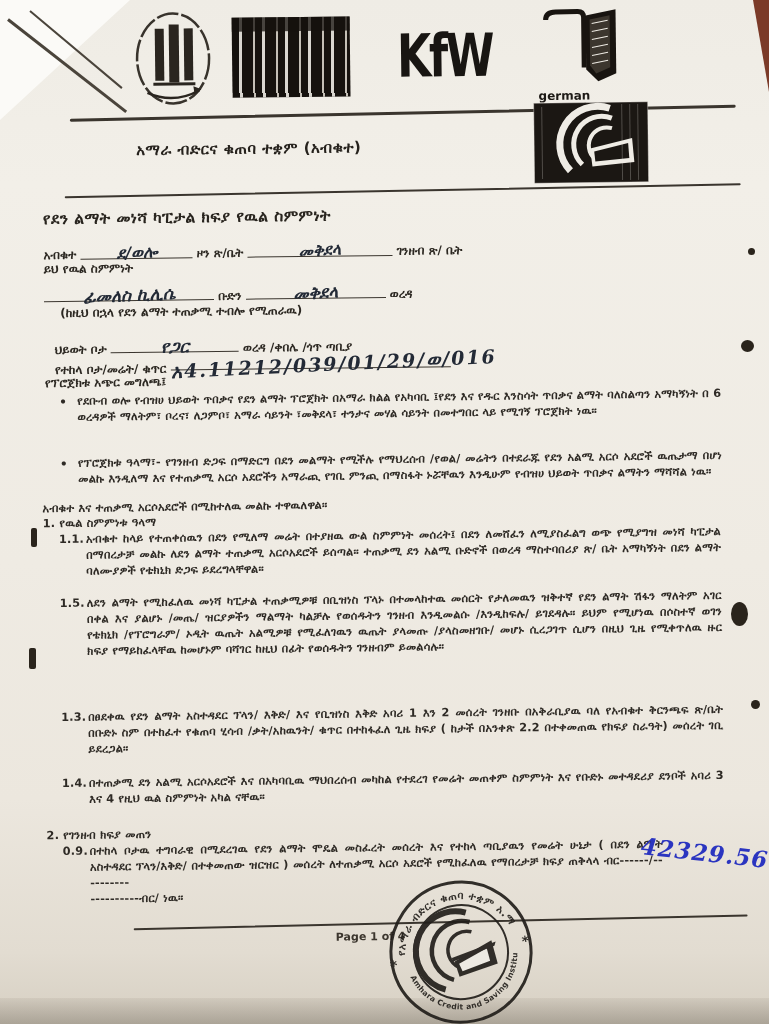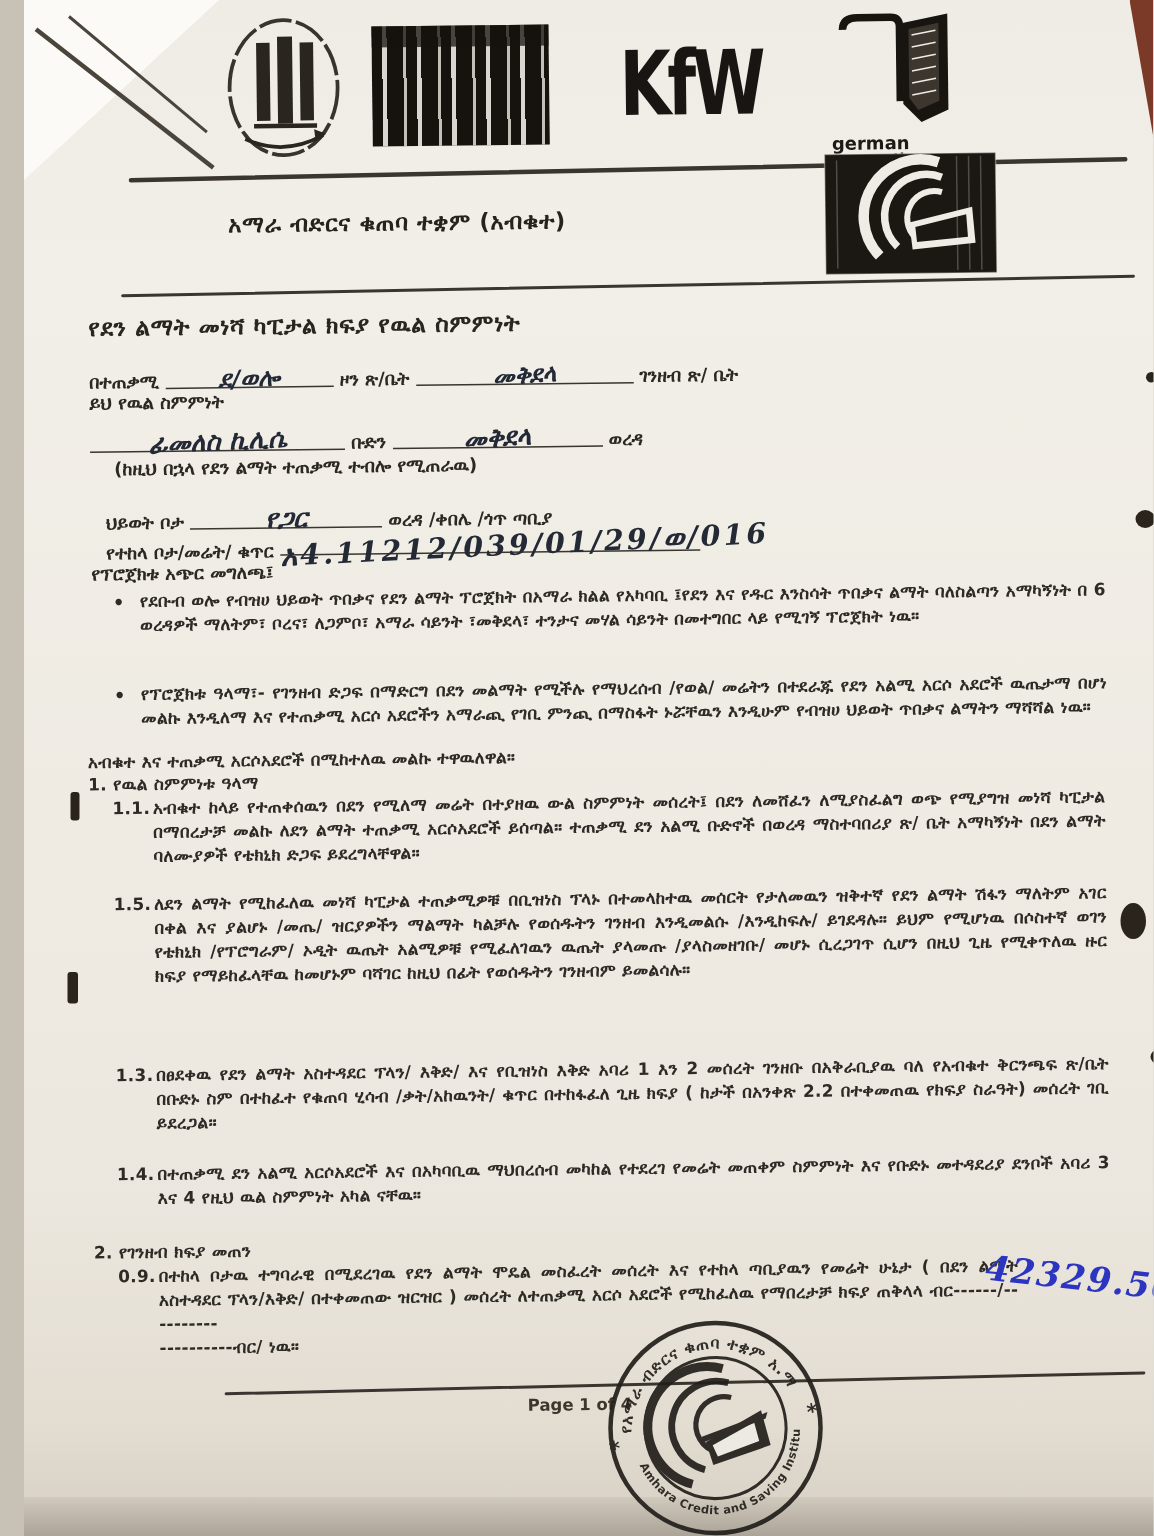--- a/index.html
+++ b/index.html
@@ -6,21 +6,20 @@
   body{
     width:769px;height:1024px;position:relative;overflow:hidden;
     background:#c8c1b6;
     font-family:"DejaVu Sans",sans-serif;
   }
   #paper{
     position:absolute;inset:0;
     background:
       linear-gradient(180deg, #efece5 0%, #f2efe8 18%, #efebe3 55%, #ece7de 78%, #e2dcd1 93%, #d6cfc2 100%),
       #f0ede6;
-    margin-left: 16px;
   }
   #tilt{position:absolute;inset:0;transform:rotate(-0.7deg);transform-origin:50% 45%;}
   .rule{position:absolute;background:#3a352e;height:2.5px;border-radius:2px;}
   .para{
     position:absolute;font-size:11.3px;line-height:1.43;color:#2e2a25;
     text-align:justify;letter-spacing:.2px;font-weight:600;
   }
   .numitem{display:flex;}
   .numitem .num{min-width:27px;font-weight:700;}
   .bullet-row{display:flex;}
@@ -123,21 +122,21 @@
             <line x1="10" y1="6" x2="10" y2="78"></line>
         </g>
       </svg>
     </div>
 
     <div class="rule" style="left:68px;top:190px;width:676px;transform:rotate(-0.4deg);height:2px;"></div>
 
     <div style="position:absolute;left:46px;top:206px;font-size:15.5px;font-weight:700;color:#29251f;letter-spacing:.4px;">የደን ልማት መነሻ ካፒታል ክፍያ  የዉል ስምምነት</div>
 
     <div class="form-line" style="left:46px;top:240px;">
-      <span class="label">በተጠቃሚ</span>
+      <span class="label">አብቁተ</span>
       <span class="blank" style="width:112px;"><span class="hw" style="font-size:16px;transform:rotate(-2deg);">ደ/ወሎ</span></span>
       <span class="label">ዞን ጽ/ቤት</span>
       <span class="blank" style="width:145px;"><span class="hw" style="font-size:16px;transform:rotate(-3deg);">መቅደላ</span></span>
       <span class="label">ገንዘብ ጽ/ ቤት</span>
     </div>
 
     <div class="form-line" style="left:46px;top:258px;">ይህ የዉል ስምምነት</div>
 
     <div class="form-line" style="left:46px;top:282px;">
       <span class="blank" style="width:170px;"><span class="hw" style="font-size:17px;transform:rotate(-2deg);">ፊመለስ ኪሊሴ</span></span>

